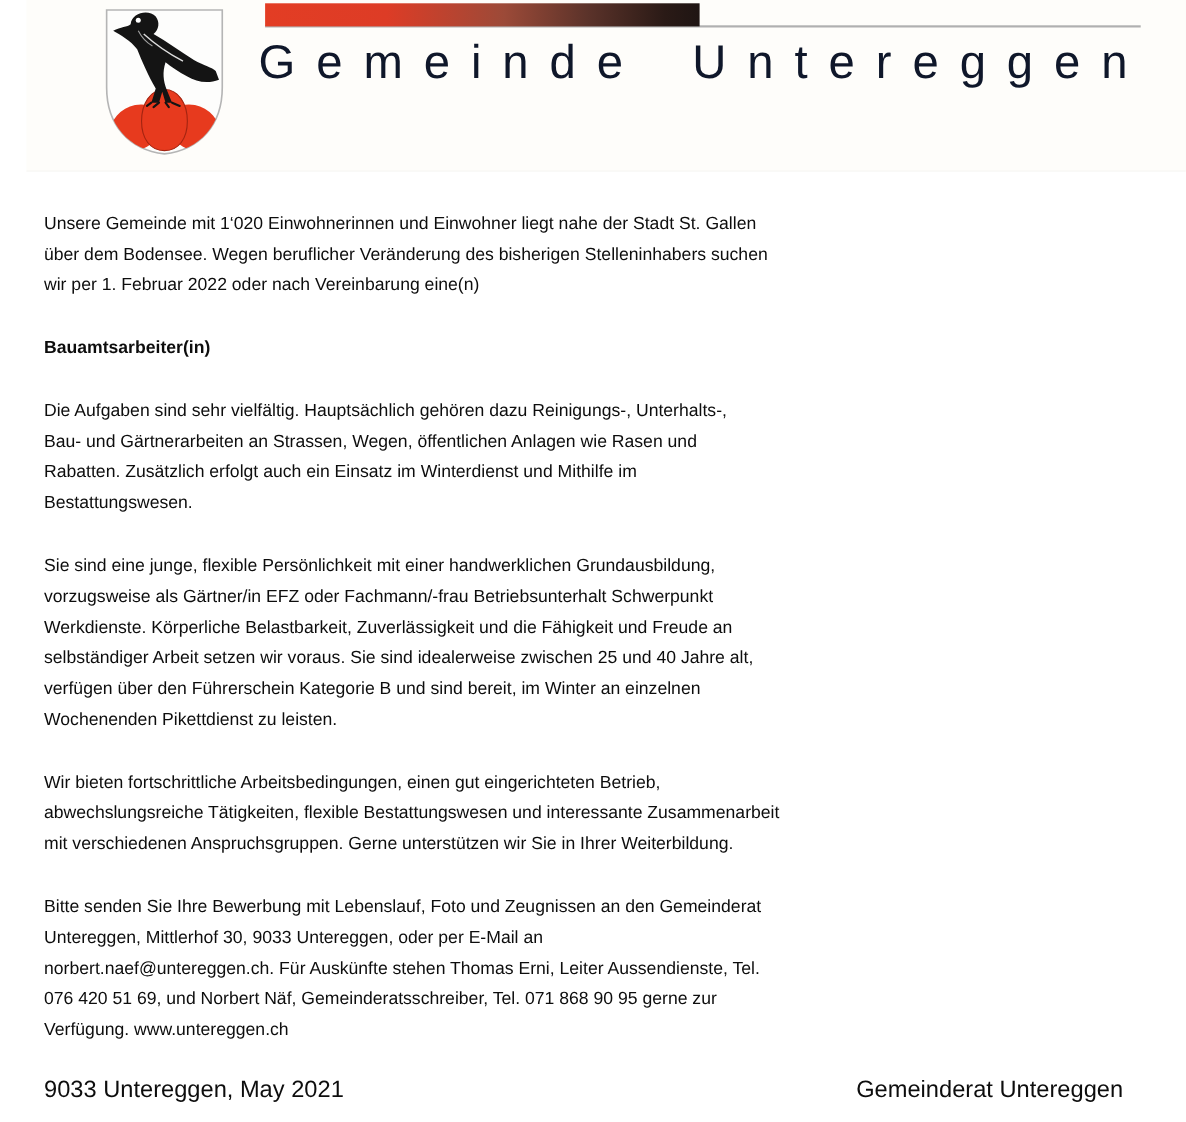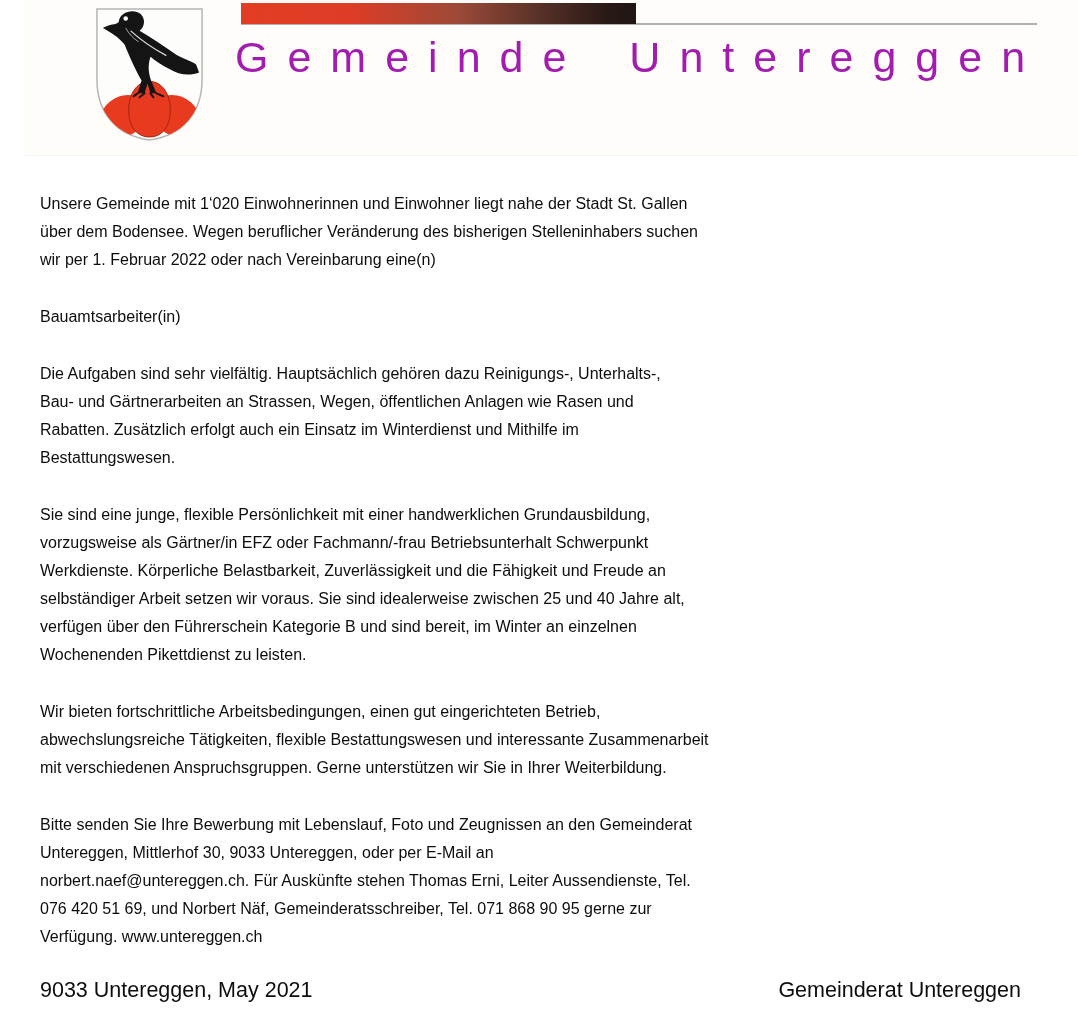--- a/index.html
+++ b/index.html
@@ -32,35 +32,35 @@
   }
   .header-rule {
     position: absolute; left: 217px; top: 23px; width: 796px; height: 2px;
     background: #b0b0b0;
     z-index: 1;
   }
   .logo-text {
     position: absolute; left: 211px; top: 33px;
     font-size: 43px; line-height: 48px;
     letter-spacing: 19px; word-spacing: 13px;
-    color: #a21caf;
+    color: #0f172a;
     white-space: nowrap;
   }
 
   
   main {
     position: absolute; left: 40px; top: 190px; width: 1038px;
     font-size: 16px; line-height: 28px;
   }
   main p {
     margin: 0;
     white-space: pre-line;
   }
   main p + p { margin-top: 29px; }
-  .job-title { font-weight: normal; }
+  .job-title { font-weight: bold; }
 
   
   footer {
     position: absolute; left: 40px; top: 976px; width: 981px;
     display: flex; justify-content: space-between;
     font-size: 21.5px; line-height: 28px;
   }
 </style>
 </head>
 <body>

